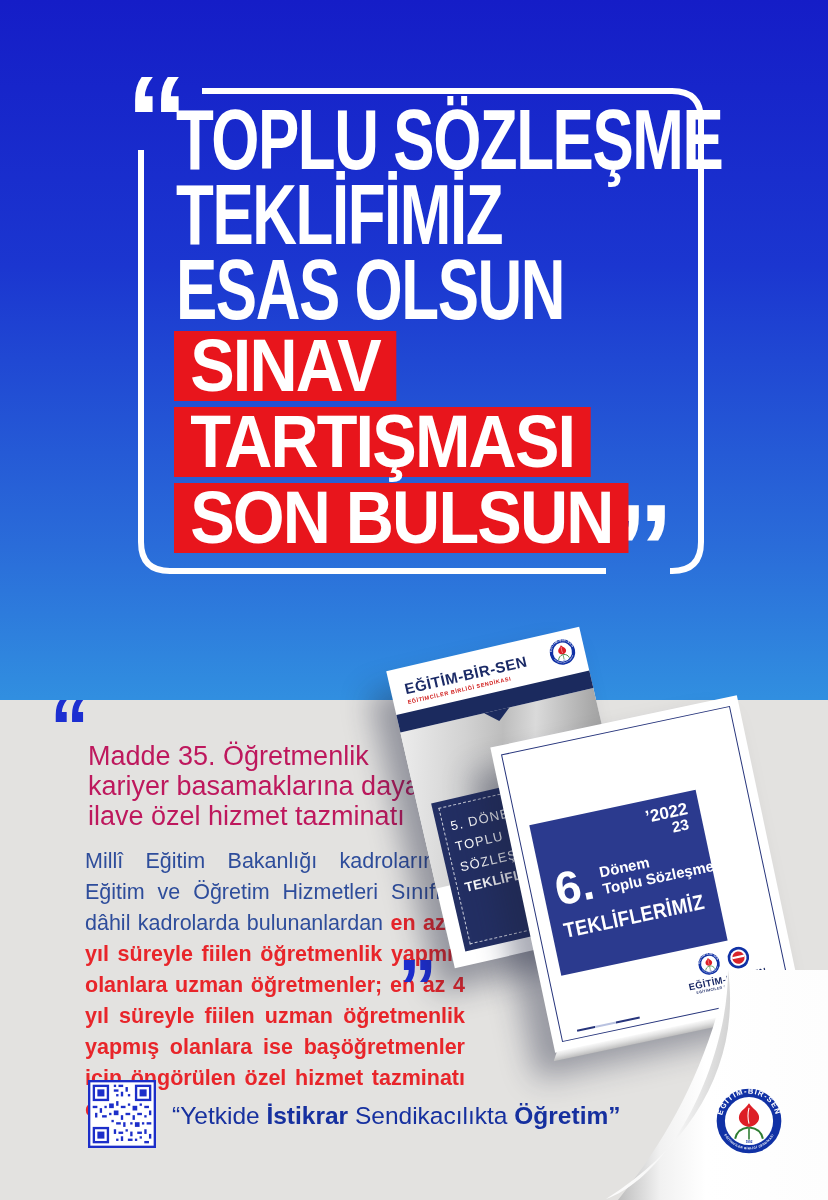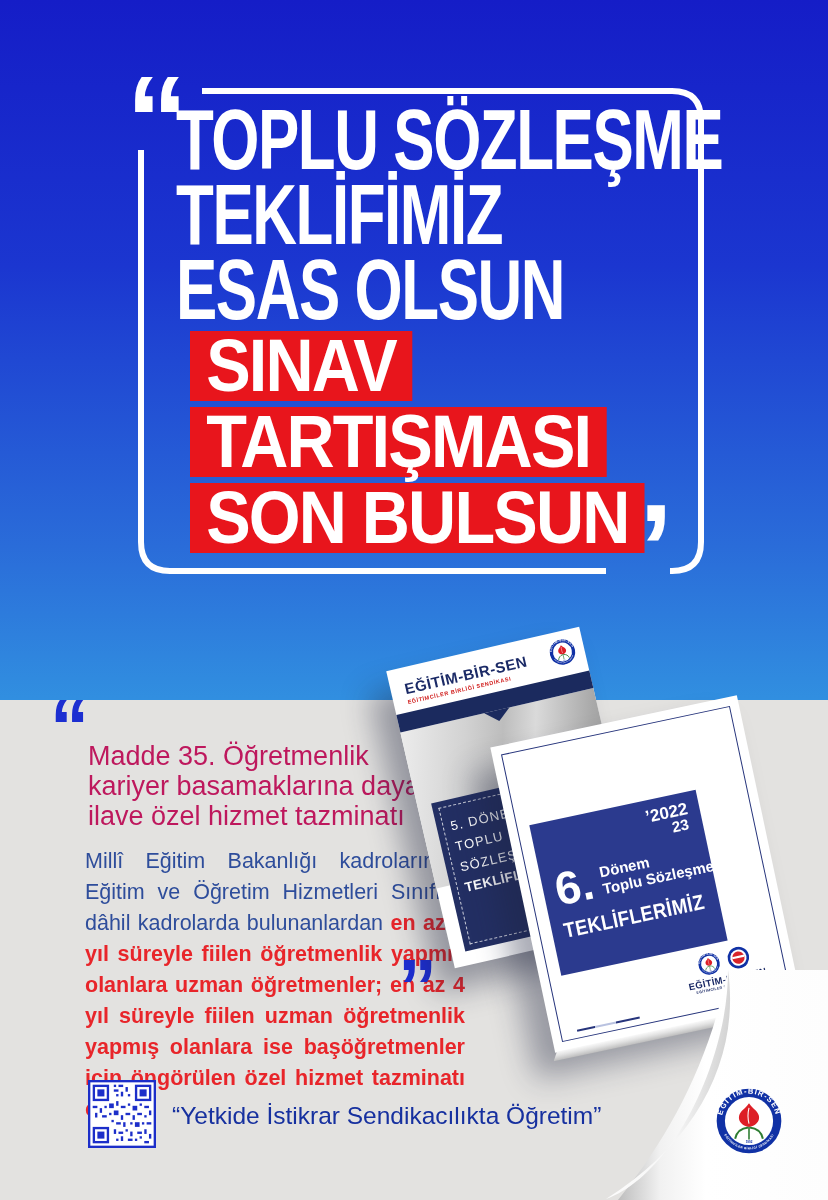--- a/index.html
+++ b/index.html
@@ -15,21 +15,21 @@
   .frame-svg{position:absolute;left:138px;top:88px;}
   .q{position:absolute;font-weight:bold;line-height:1;color:#fff;}
   .q-hero-open{left:126px;top:58px;font-size:124px;letter-spacing:-6px;}
   .q-hero-close{left:612px;top:486px;font-size:124px;letter-spacing:-6px;}
   .headline{position:absolute;left:176px;top:102px;}
   .headline .hl-line{
     display:block;white-space:nowrap;color:#fff;font-weight:bold;
     font-size:86px;line-height:75px;letter-spacing:-2px;
     transform:scaleX(0.72);transform-origin:left top;
   }
-  .redlines{position:absolute;left:190px;top:331px;}
+  .redlines{position:absolute;left:174px;top:331px;}
   .red-row{display:block;transform:scaleX(0.9);transform-origin:left top;margin-bottom:6px;white-space:nowrap;}
   .red-chip{
     display:inline-block;background:#e8151c;color:#fff;font-weight:bold;
     font-size:74px;line-height:70px;height:70px;padding:0 18px;letter-spacing:-2px;
   }
   
   .q-blue{color:#1c2ed1;}
   .q-sec-open{left:50px;top:688px;font-size:78px;letter-spacing:-4px;}
   .q-sec-close{left:398px;top:948px;font-size:78px;letter-spacing:-4px;}
   .madde{
@@ -40,21 +40,21 @@
     position:absolute;left:85px;top:824px;width:380px;
     font-size:21.5px;line-height:31px;text-align:justify;color:#2e4d9b;
   }
   .paragraph .p-red{color:#e8252a;font-weight:bold;}
   .qr-wrap{
     position:absolute;left:88px;top:1080px;width:68px;height:68px;background:#fff;
   }
   .slogan{
     position:absolute;left:172px;top:1102px;font-size:24.5px;color:#16309f;white-space:nowrap;
   }
-  .slogan b{font-weight:normal;}
+  .slogan b{font-weight:bold;}
   
   .booklet{position:absolute;background:#fff;}
   .booklet-back{
     left:418px;top:645px;width:198px;height:305px;z-index:5;
     transform:rotate(-13deg);
     box-shadow:-22px 20px 30px rgba(30,35,60,.40);
   }
   .bb-head{position:relative;padding:13px 12px 4px 14px;}
   .bb-brand{font-size:15px;font-weight:bold;color:#1b2a66;letter-spacing:.5px;}
   .bb-sub{font-size:5.5px;font-weight:bold;color:#d1201f;letter-spacing:.6px;margin-top:2px;}

